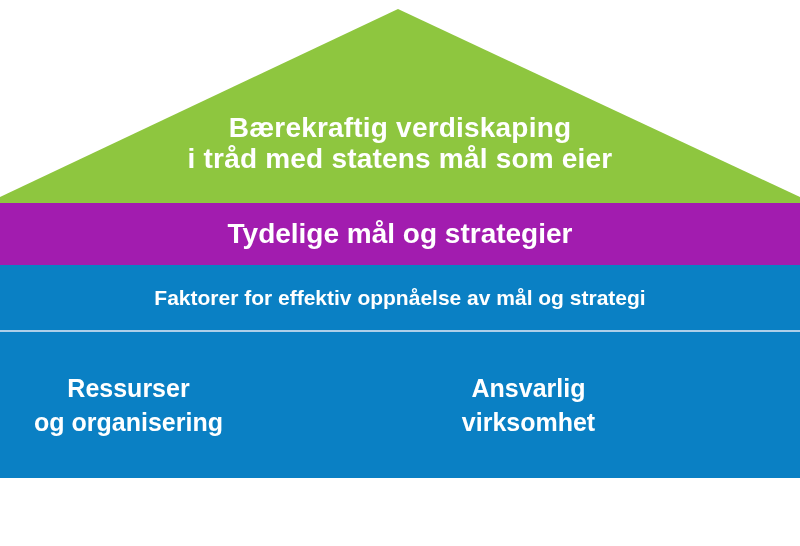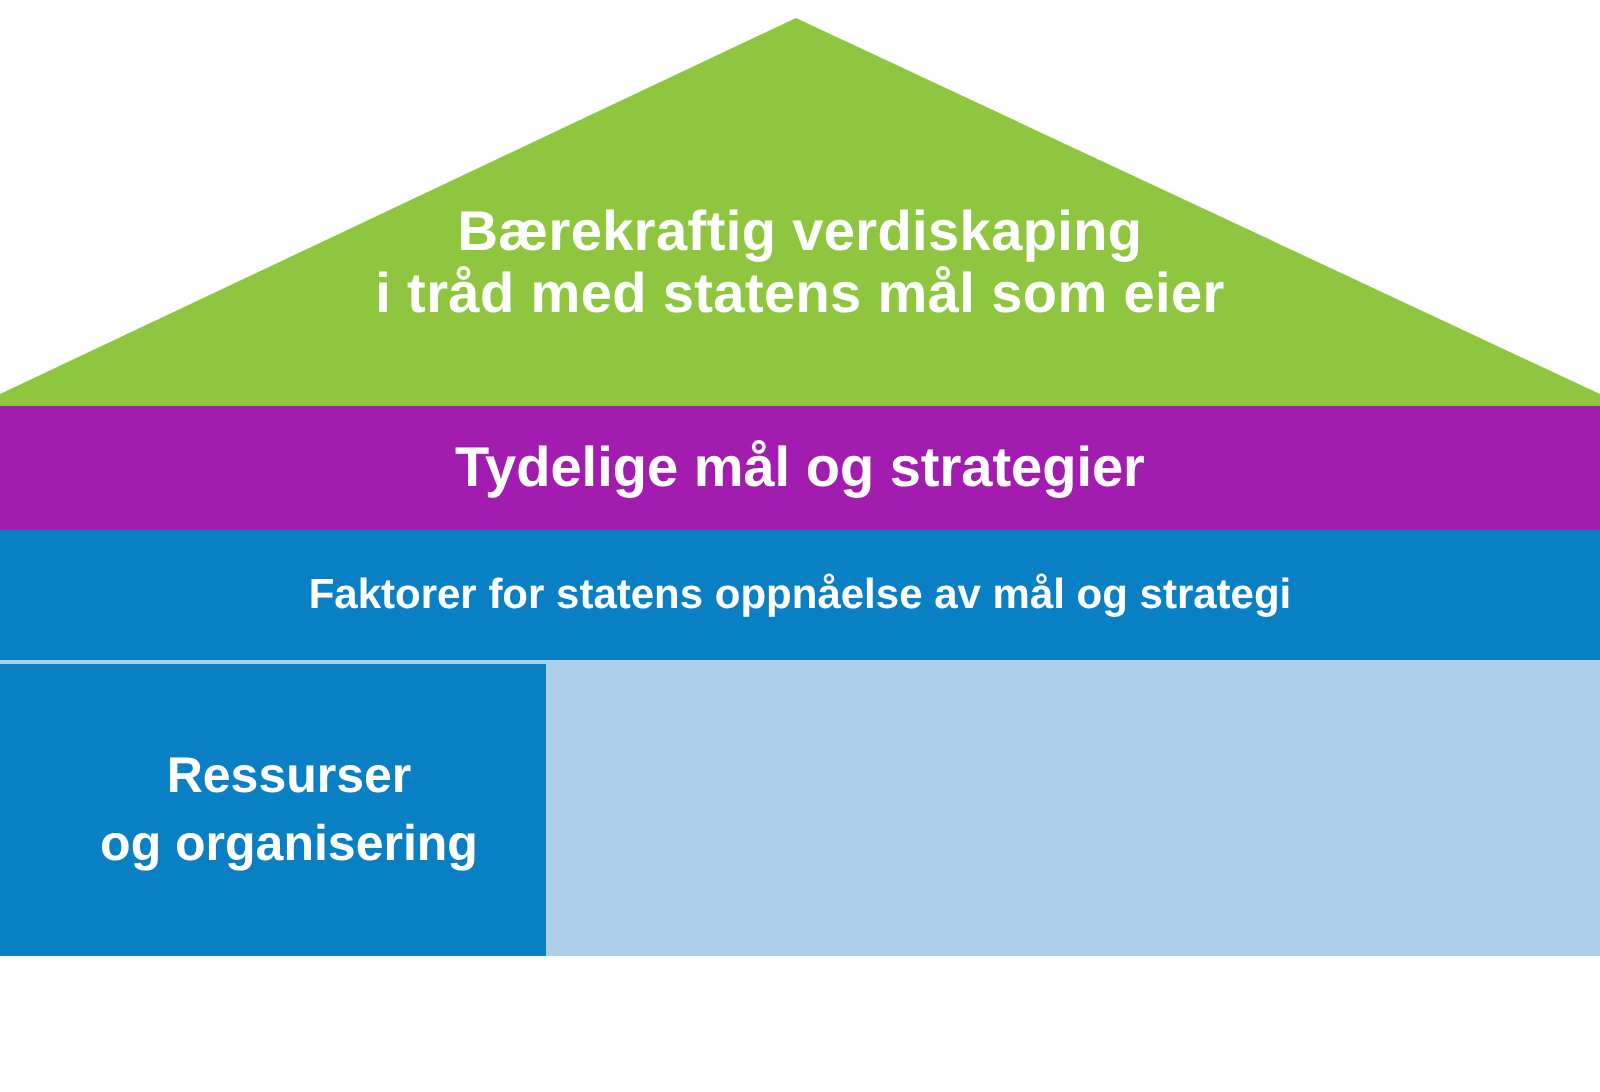--- a/index.html
+++ b/index.html
@@ -23,21 +23,21 @@
   .roof {
     position: absolute;
     left: 0; top: 0;
     width: 800px; height: 203px;
     background: #8EC63F;
     -webkit-clip-path: polygon(0 197px, 398px 9px, 800px 197px, 800px 203px, 0 203px);
     clip-path: polygon(0 197px, 398px 9px, 800px 197px, 800px 203px, 0 203px);
   }
   .roof-text {
     position: absolute;
-    left: 0; top: 100px;
+    left: 0; top: 112px;
     width: 800px;
     text-align: center;
     font-size: 28px;
     line-height: 31px;
     letter-spacing: 0.2px;
   }
 
   
   .band {
     position: absolute;
@@ -76,42 +76,46 @@
   }
   .column {
     background: #0A80C4;
     display: flex;
     align-items: center;
     justify-content: center;
     text-align: center;
     font-size: 25px;
     line-height: 34px;
   }
-  .col-1 { width: 257px; padding-left: 16px; }
+  .col-1 { width: 257px; }
   .col-2 { width: 232px; margin-left: 3px; margin-right: 3px; }
   .col-3 { width: 281px; flex: 1; }
 </style>
 </head>
 <body>
 
 <div class="canvas">
 
   <div class="roof"></div>
   <div class="roof-text multiline">Bærekraftig verdiskaping
 i tråd med statens mål som eier</div>
 
   <div class="band band-strategy">
     <span>Tydelige mål og strategier</span>
   </div>
 
   <div class="band band-factors">
-    <span>Faktorer for statens oppnåelse av mål og strategi</span>
+    <span>Faktorer for effektiv oppnåelse av mål og strategi</span>
   </div>
 
   <div class="columns-row">
     <div class="column col-1">
       <span class="multiline">Ressurser
 og organisering</span>
     </div>
+    <div class="column col-3">
+      <span class="multiline">Ansvarlig
+virksomhet</span>
+    </div>
   </div>
 
 
 </div>
 
 </body></html>

